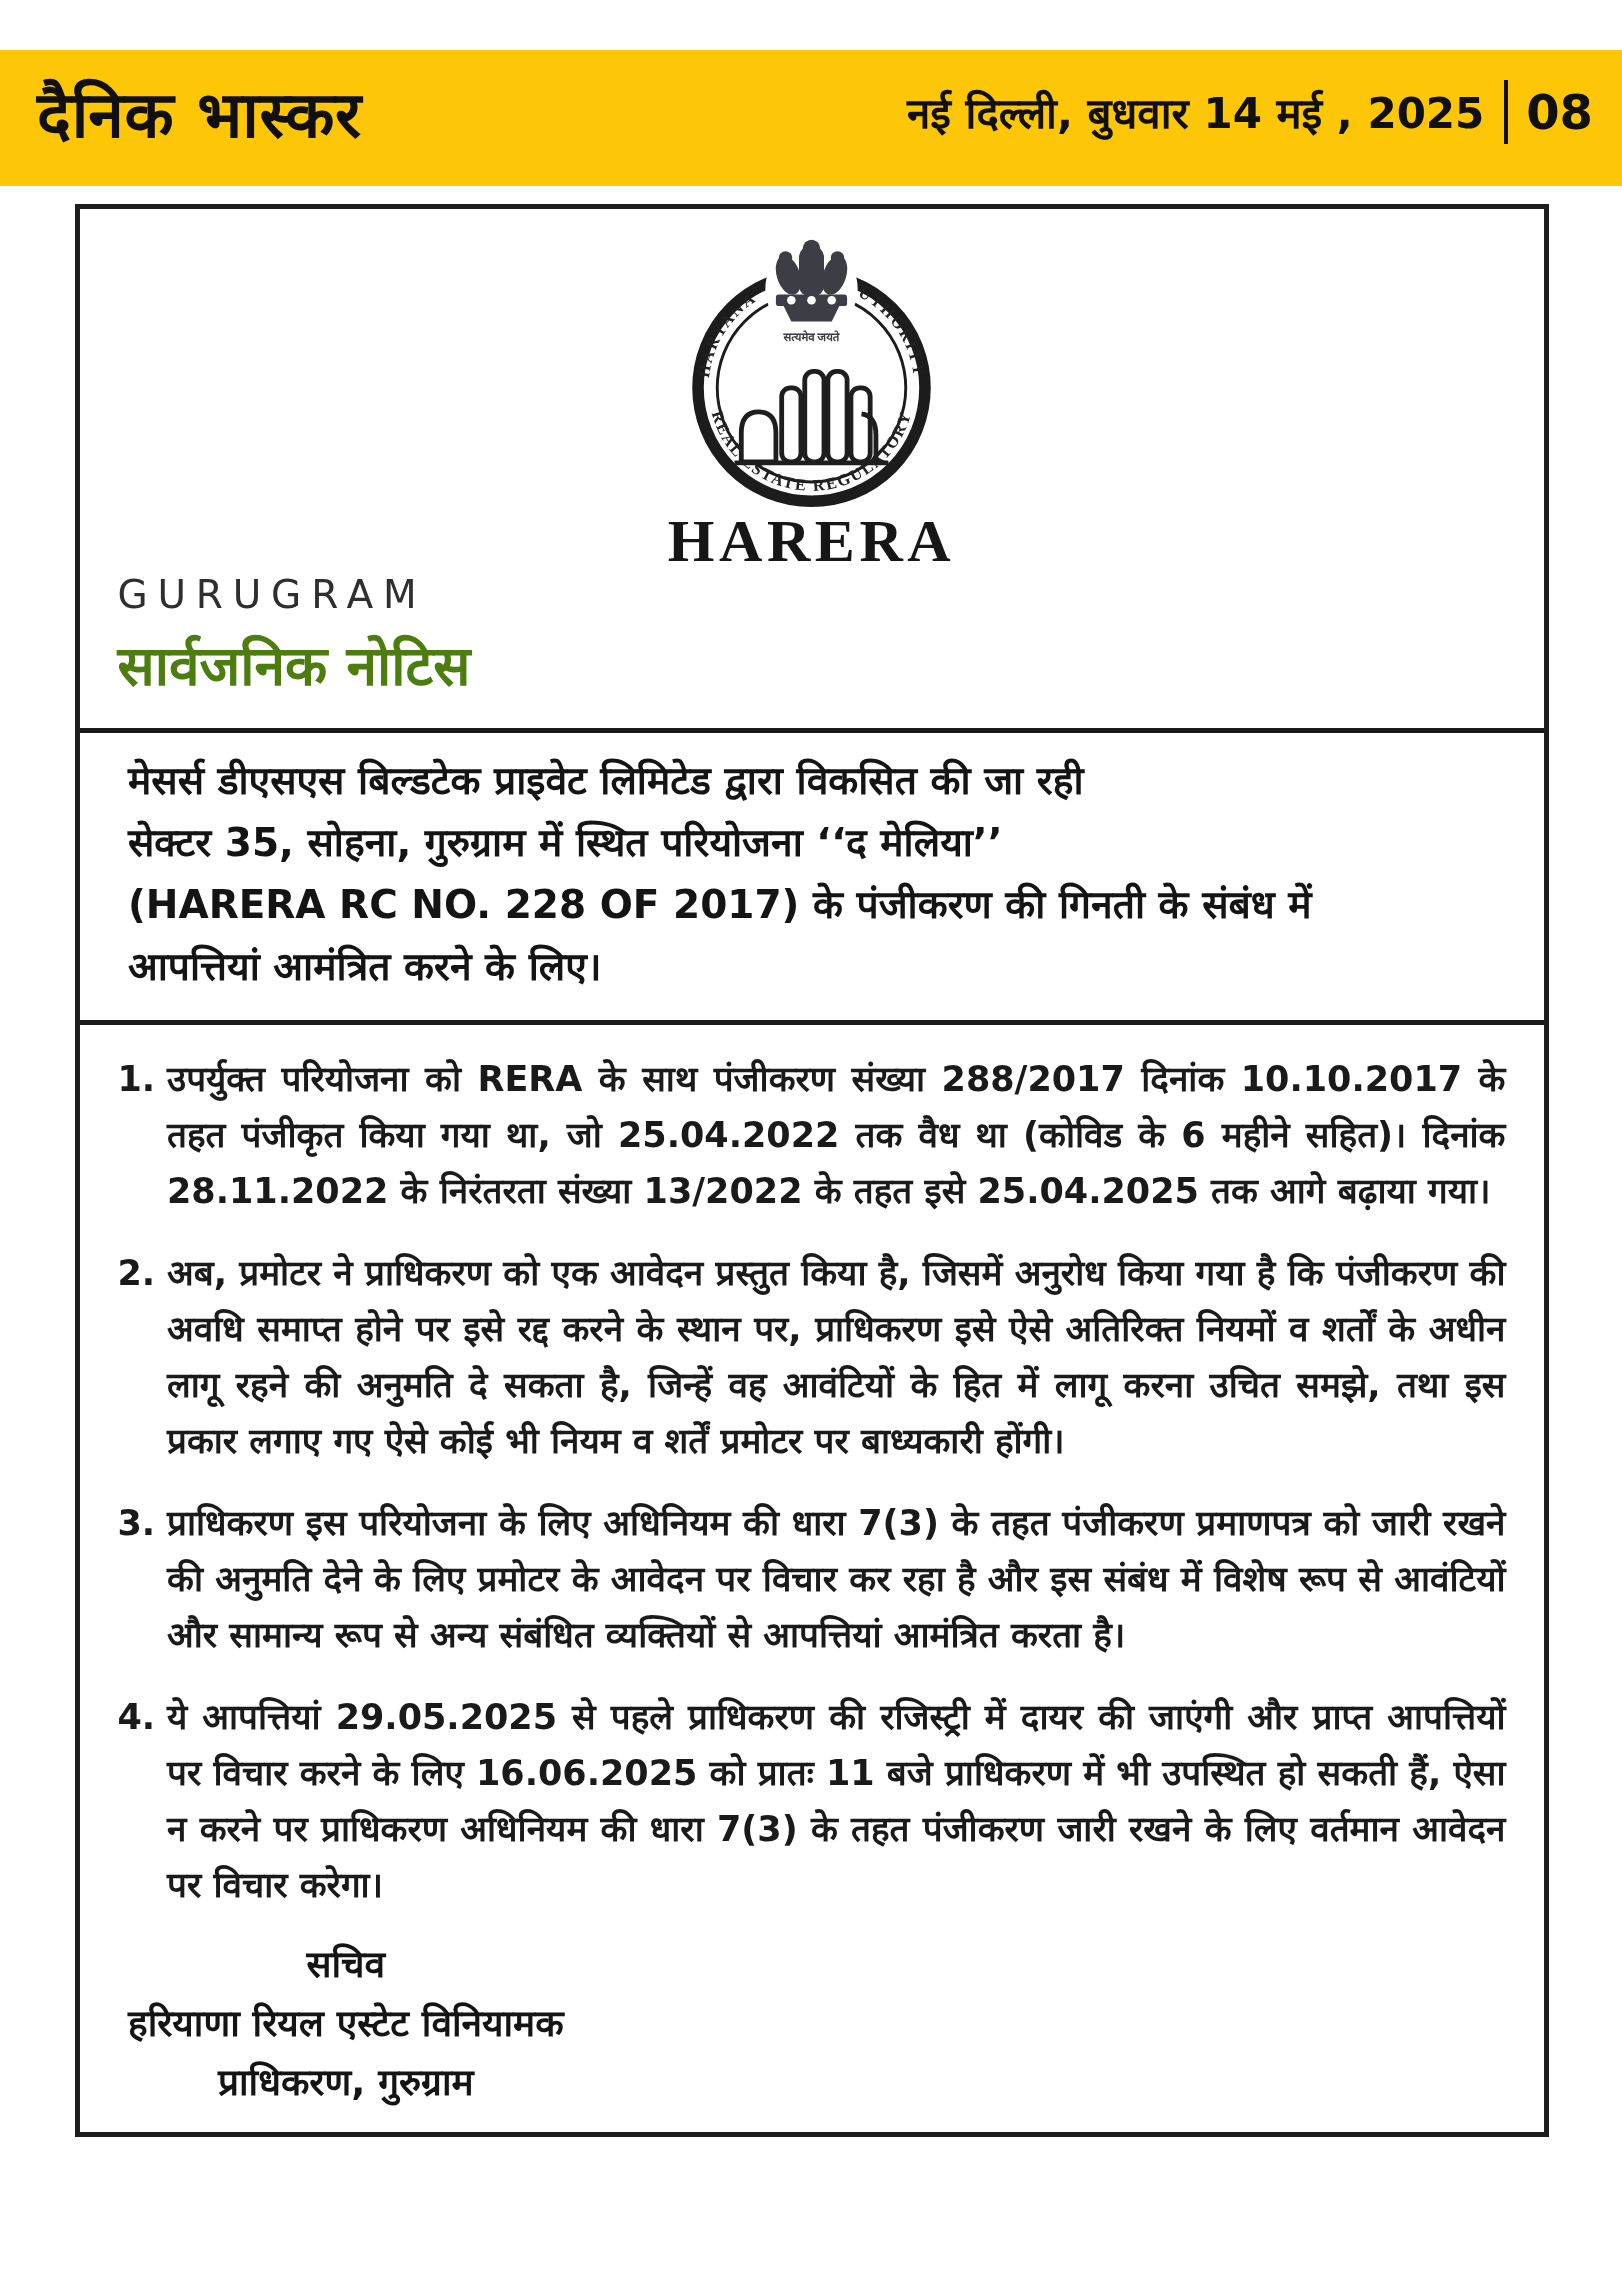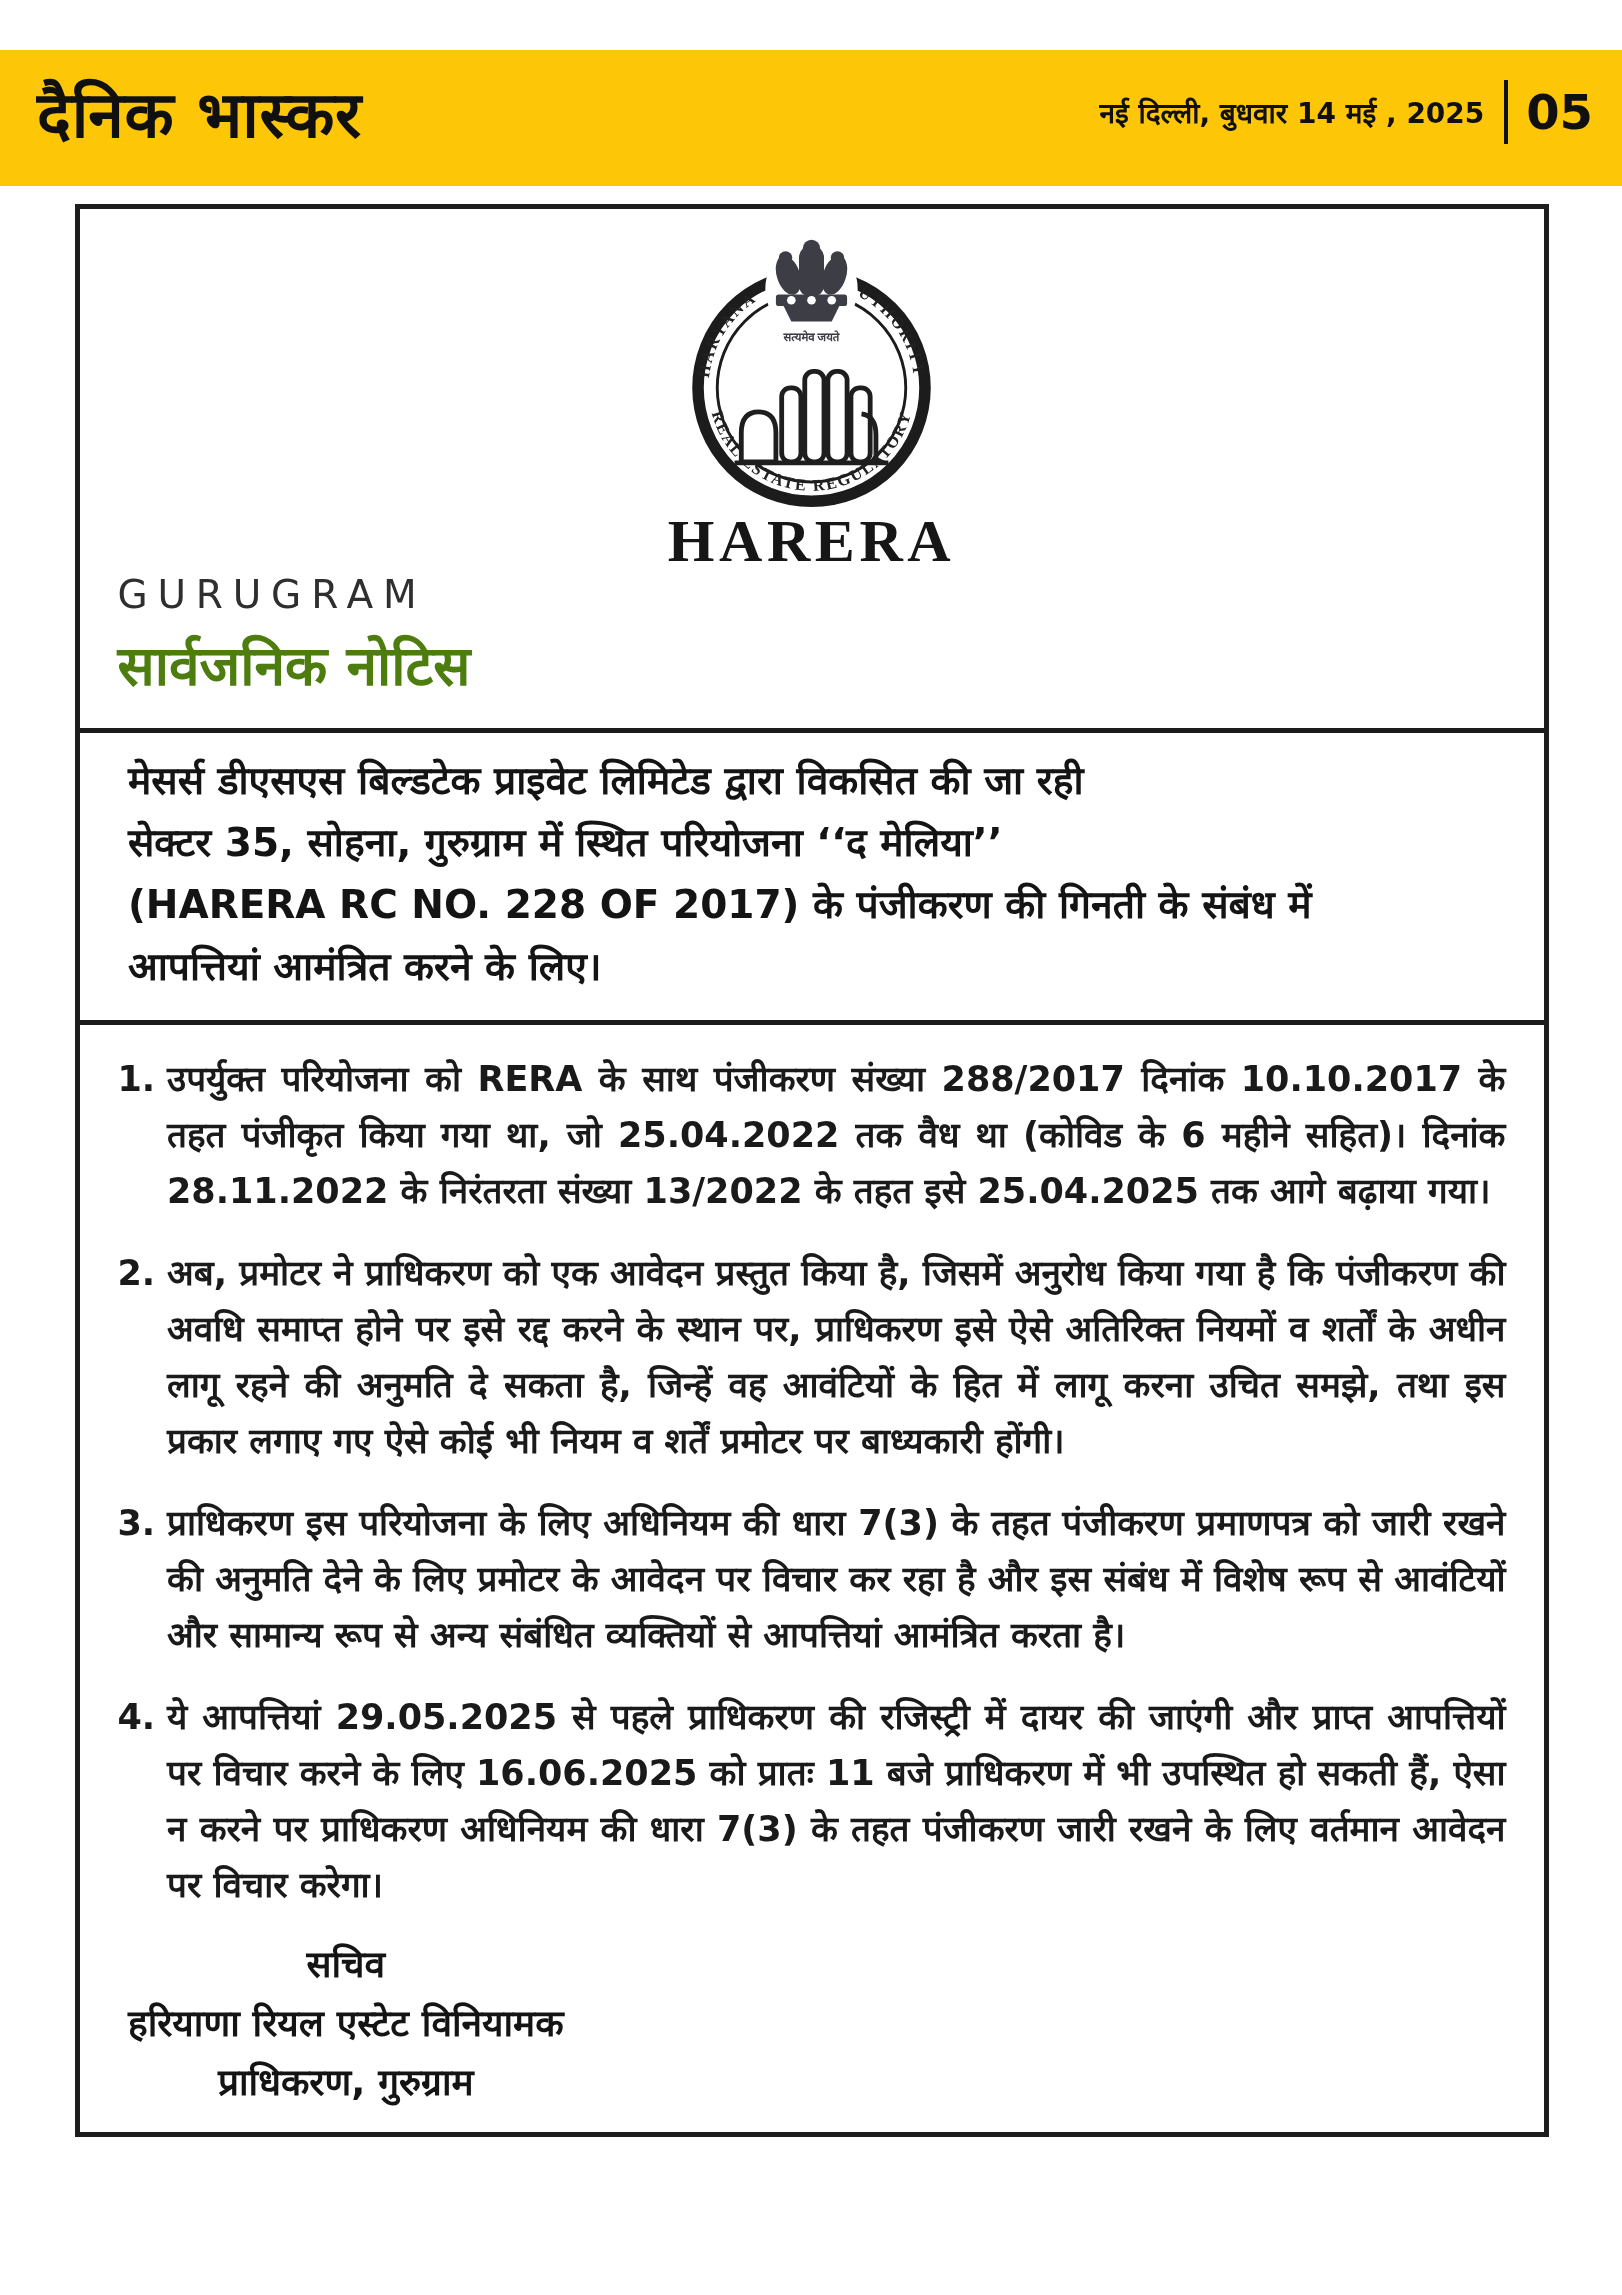--- a/index.html
+++ b/index.html
@@ -21,21 +21,21 @@
   }
   .masthead{
     font-size:64px;font-weight:800;letter-spacing:0.7px;color:#101010;
     font-family:"DejaVu Sans","Liberation Sans",sans-serif;
     white-space:nowrap;
   }
   .dateline-wrap{
     display:flex;align-items:center;gap:19.6px;
     color:#101010;white-space:nowrap;
   }
-  .dateline{font-size:28px;font-weight:800;}
+  .dateline{font-size:42px;font-weight:800;}
   .page-num{
     font-size:48px;font-weight:800;
     border-left:4.6px solid #101010;
     padding-left:18.3px;line-height:1.35;
   }
   
   .notice-box{
     width:1474px;
     margin:18.3px auto 0;
     border:5.9px solid #1e1e1e;
@@ -109,21 +109,21 @@
 <body>
 
 <div class="page">
 
   <div class="top-margin"></div>
 
   <div class="masthead-band" style="background: rgb(253, 199, 8);">
     <div class="masthead">दैनिक भास्कर</div>
     <div class="dateline-wrap">
       <span class="dateline">नई दिल्ली, बुधवार 14 मई , 2025</span>
-      <span class="page-num">05</span>
+      <span class="page-num">08</span>
     </div>
   </div>
 
   <div class="notice-box">
 
     <div class="seal-wrap">
       <svg class="seal-svg" width="327" height="283" viewBox="0 0 340 294" xmlns="http://www.w3.org/2000/svg">
         <defs>
           <path id="topArc" d="M 63,165 A 107,107 0 0 1 277,165"></path>
           <path id="botArc" d="M 63,165 A 107,107 0 0 0 277,165"></path>

